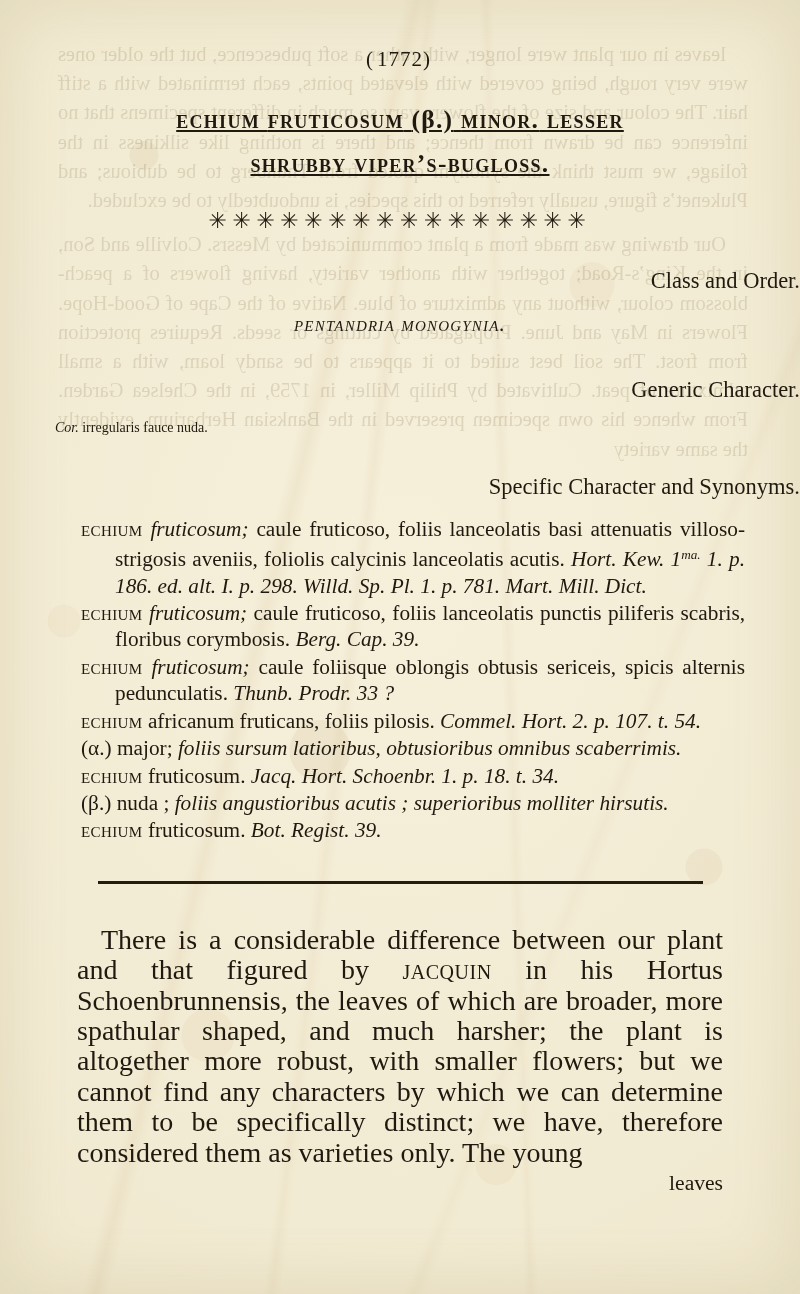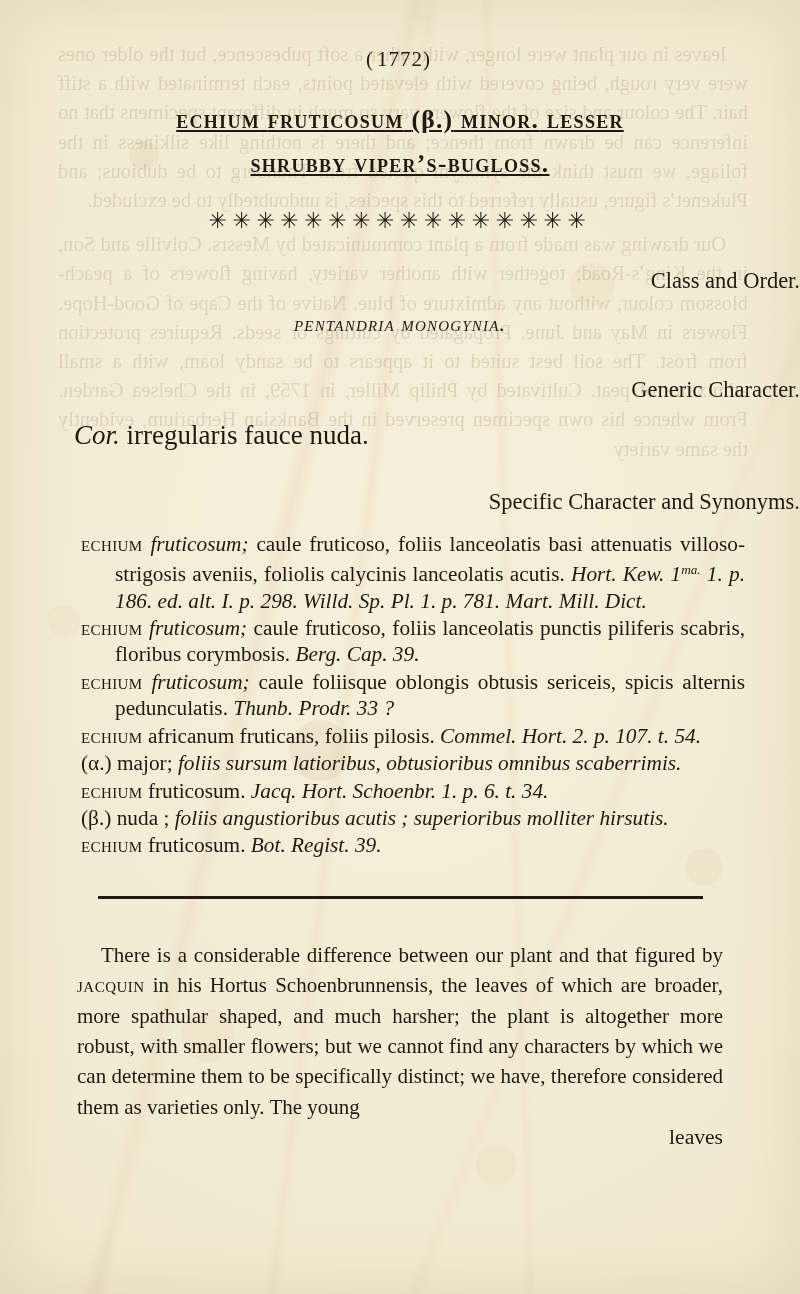--- a/index.html
+++ b/index.html
@@ -136,22 +136,22 @@
     margin-top: 18px;
     font-size: 21px;
     font-variant: small-caps;
     text-transform: lowercase;
     letter-spacing: 1.2px;
     font-style: italic;
   }
 
   .genchar {
     margin: 17px 0 0 0;
-    padding-left: 74px;
-    font-size: 27px;
+    padding-left: 55px;
+    font-size: 14px;
   }
   .genchar .ital { font-style: italic; }
 
   
   .syns {
     margin: 16px auto 0;
     width: 690px;
     padding: 0 0 0 26px;
     box-sizing: border-box;
   }
@@ -175,21 +175,21 @@
   hr.rule {
     border: 0;
     border-top: 3.2px solid #241c11;
     width: 605px;
     margin: 37px auto 0;
   }
 
   .body {
     width: 646px;
     margin: 41px auto 0;
-    font-size: 21px;
+    font-size: 28px;
     line-height: 30.4px;
     text-align: justify;
     text-align-last: left;
   }
   .body .indent { display: inline-block; width: 24px; }
   .body .sc {
     font-variant: small-caps;
     text-transform: lowercase;
     letter-spacing: .5px;
   }
@@ -273,21 +273,21 @@
 
       <p class="syn">
         <span>(α.)</span>
         <span>major;</span>
         <span class="ital">foliis sursum latioribus, obtusioribus omnibus scaberrimis.</span>
       </p>
 
       <p class="syn">
         <span class="sc">Echium</span>
         <span>fruticosum.</span>
-        <span class="ital">Jacq. Hort. Schoenbr. 1. p. 6. t. 34.</span>
+        <span class="ital">Jacq. Hort. Schoenbr. 1. p. 18. t. 34.</span>
       </p>
 
       <p class="syn">
         <span>(β.)</span>
         <span>nuda ;</span>
         <span class="ital">foliis angustioribus acutis ; superioribus molliter hirsutis.</span>
       </p>
 
       <p class="syn">
         <span class="sc">Echium</span>

